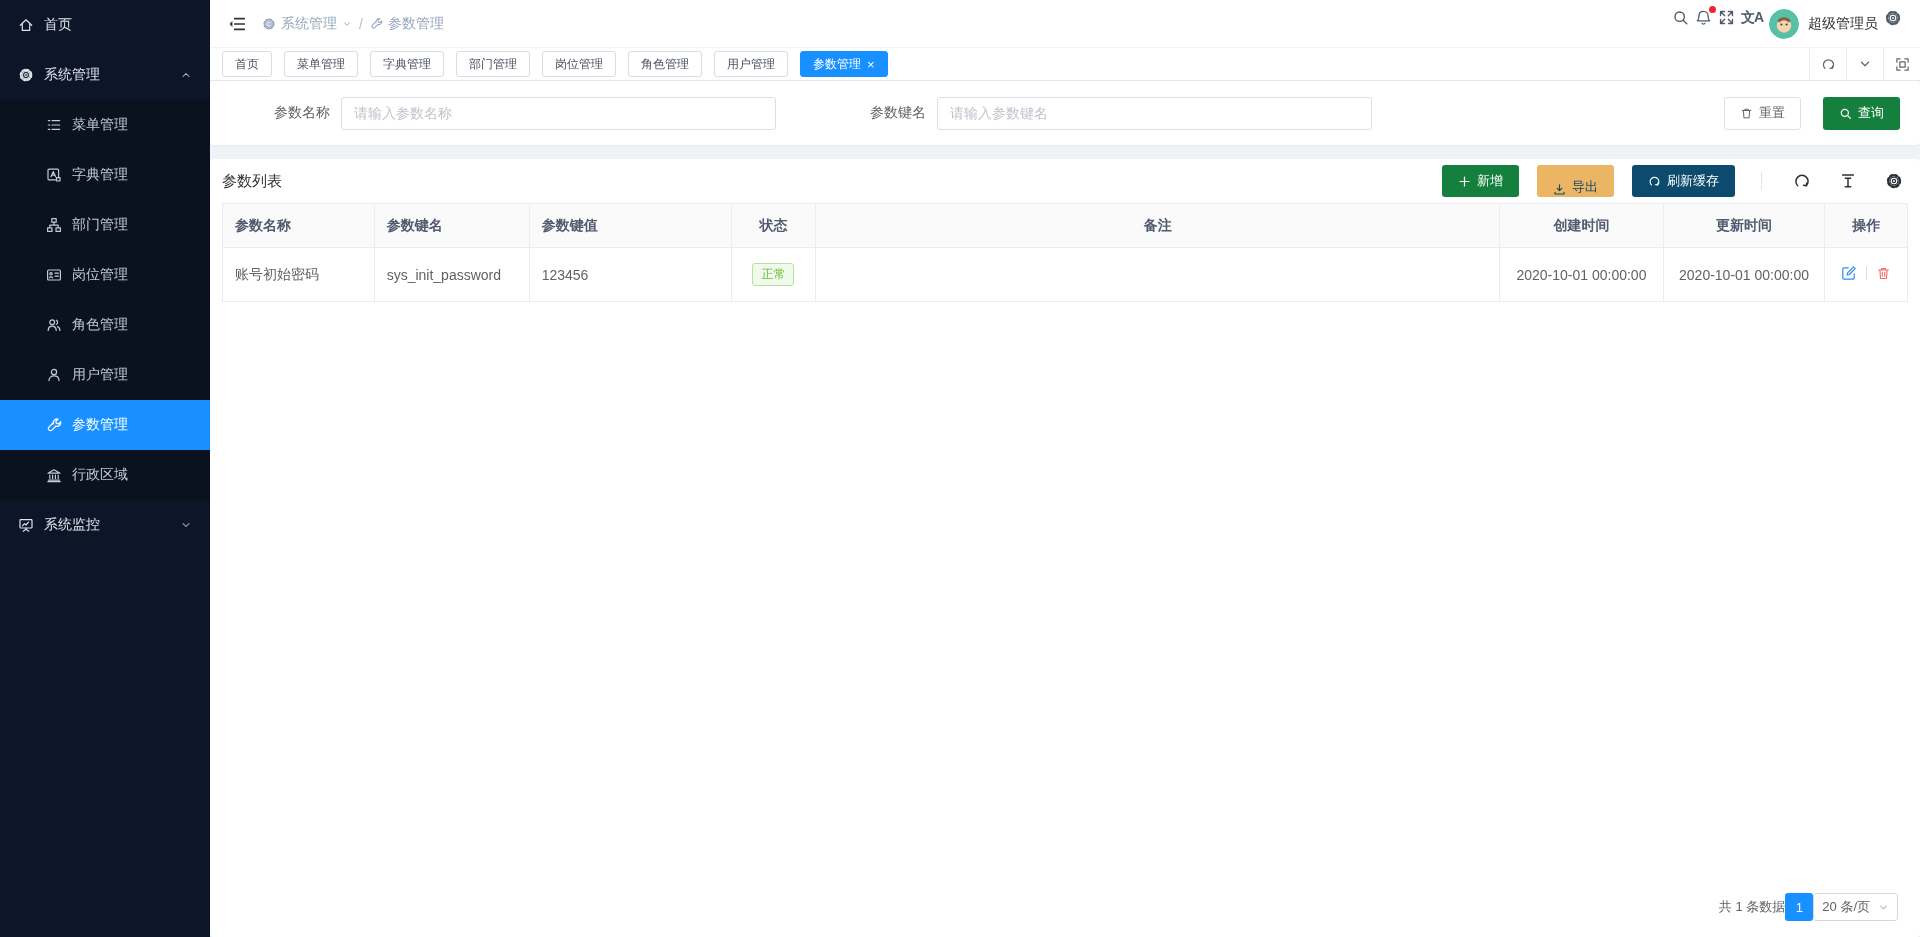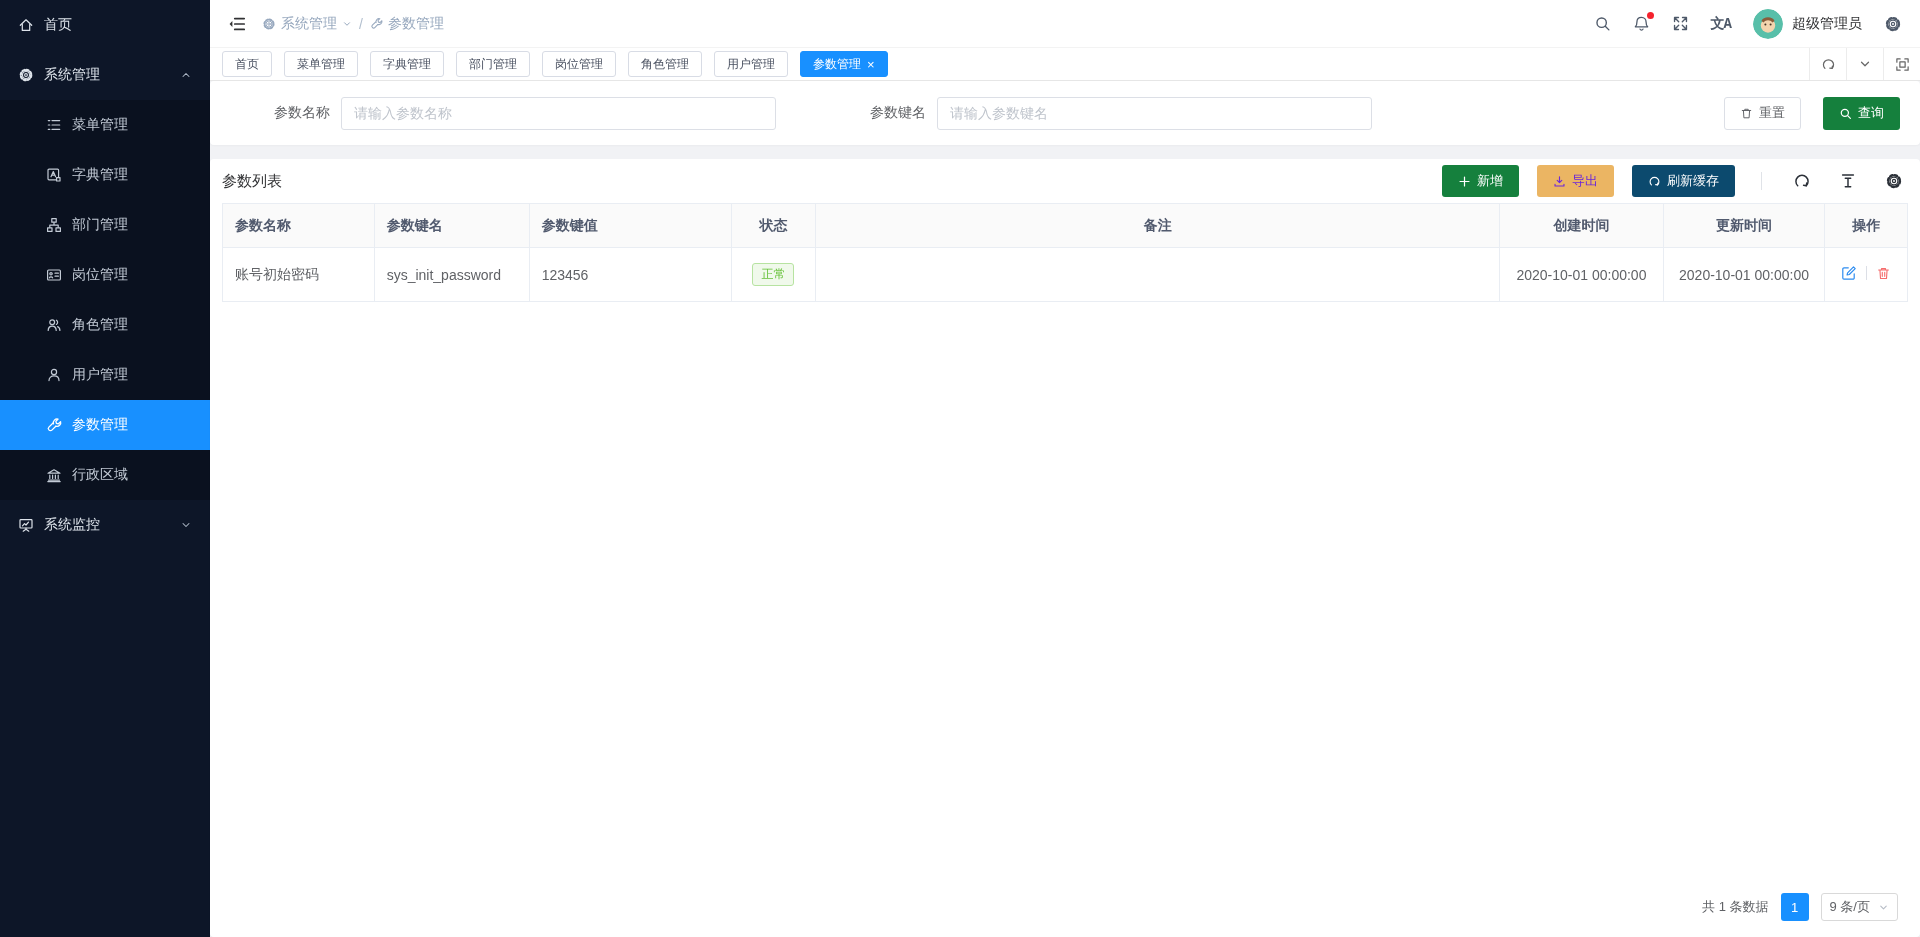--- a/index.html
+++ b/index.html
@@ -20,21 +20,21 @@
 
   
   .main { flex:1; min-width:0; display:flex; flex-direction:column; }
 
   
   .topbar { height:48px; background:#fff; display:flex; align-items:center; padding:0 18px; border-bottom:1px solid #f3f3f3; flex-shrink:0; }
   .collapse-btn { color:#303133; margin-right:16px; cursor:pointer; }
   .breadcrumb { display:flex; align-items:center; gap:7px; color:#97a8be; font-size:14px; }
   .breadcrumb .crumb { display:flex; align-items:center; gap:5px; }
   .breadcrumb .sep { color:#b2bfce; }
-  .top-right { margin-left:auto; display:flex; align-items:center; gap:22px; color:#4e5969;font-family:Liberation Mono, monospace; }
+  .top-right { margin-left:auto; display:flex; align-items:flex-start; gap:6px; color:#4e5969; }
   .top-icon { position:relative; cursor:pointer; display:inline-flex; }
   .badge-dot { position:absolute; top:-3px; right:-4px; width:7px; height:7px; border-radius:50%; background:#f5222d; }
   .translate { font-size:14px; font-weight:bold; letter-spacing:-1px; }
   .userbox { display:flex; align-items:center; gap:9px; cursor:pointer; }
   .avatar { width:30px; height:30px; border-radius:50%; overflow:hidden; flex-shrink:0; }
   .username { font-size:14px; color:#303133; }
 
   
   .tabbar { height:33px; background:#fff; border-bottom:1px solid #e6e6e6; display:flex; align-items:center; padding-left:12px; flex-shrink:0; }
   .tabs { display:flex; align-items:center; gap:12px; flex:1; }
@@ -49,21 +49,21 @@
   .search-card { background:#fff; border-radius:4px; height:64px; display:flex; align-items:center; padding:0 20px; box-shadow:0 1px 2px rgba(0,0,0,.03); flex-shrink:0; }
   .field { display:flex; align-items:center; }
   .field + .field { margin-left:50px; }
   .field label { width:100px; text-align:right; margin-right:11px; color:#606266; font-size:14px; }
   .field input { width:435px; height:33px; border:1px solid #dcdfe6; border-radius:3px; padding:0 12px; font-size:14px; color:#303133; outline:none; font-family:inherit; }
   .field input::placeholder { color:#bfc4cc; }
   .form-actions { margin-left:auto; display:flex; gap:22px; }
   .btn { display:inline-flex; align-items:center; justify-content:center; gap:6px; height:33px; padding:0 15px; border-radius:3px; font-size:13px; cursor:pointer; border:1px solid transparent; background:#fff; font-family:inherit; }
   .btn-plain { border-color:#dcdfe6; color:#606266; }
   .btn-primary { background:#15803d; color:#fff; }
-  .btn-warning { background:#ebb563; color:#6d28d9; }
+  .btn-warning { background:#ebb563; color:#0c4a6e;align-items:flex-end; }
   .btn-success { background:#0c4a6e; color:#fff; }
 
   
   .table-card { flex:1; background:#fff; border-radius:4px; box-shadow:0 1px 2px rgba(0,0,0,.03); display:flex; flex-direction:column; min-height:0; padding:0 12px; }
   .card-head { height:44px; display:flex; align-items:center; flex-shrink:0; }
   .card-title { font-size:15px; color:#303133; }
   .card-actions { margin-left:auto; display:flex; align-items:center; gap:18px; }
   .card-actions .btn { height:32px; }
   .vdiv { width:1px; height:18px; background:#e0e3e8; margin:0 8px; }
   .tool-icon { color:#2b3038; cursor:pointer; display:inline-flex; padding:0 5px; }
@@ -74,21 +74,21 @@
   thead th { background:#fafafa; color:#515a6e; font-weight:bold; height:44px; padding:0 12px; text-align:left; border-bottom:1px solid #e9edf3; }
   tbody td { height:54px; padding:0 12px; color:#606266; border-bottom:1px solid #e9edf3; background:#fff; }
   .al-c { text-align:center !important; }
   .status-tag { display:inline-block; padding:3px 8px; font-size:12px; color:#67c23a; background:#f0f9eb; border:1px solid #b7e3a1; border-radius:3px; line-height:1.2; }
   .ops { display:inline-flex; align-items:center; gap:9px; }
   .op-edit { color:#2d8cf0; cursor:pointer; display:inline-flex; }
   .op-del { color:#f56c6c; cursor:pointer; display:inline-flex; }
   .op-sep { width:1px; height:14px; background:#dcdfe6; }
 
   .card-spacer { flex:1; }
-  .pagination { display:flex; align-items:center; justify-content:flex-end; gap:12px; padding:0 10px 16px; flex-shrink:0; }
+  .pagination { display:flex; align-items:center; justify-content:flex-end; gap:0; padding:0 10px 16px; flex-shrink:0; }
   .total-text { font-size:13px; color:#606266; }
   .page-btn { min-width:28px; height:28px; background:#1890ff; color:#fff; border-radius:3px; display:flex; align-items:center; justify-content:center; font-size:13px; cursor:pointer; }
   .size-select { height:28px; border:1px solid #d9d9d9; border-radius:3px; display:flex; align-items:center; gap:8px; padding:0 8px; font-size:13px; color:#606266; background:#fff; cursor:pointer; }
   .size-select .schev { color:#b6bcc6; }
 </style>
 </head>
 <body>
 
 <div class="app">
 
@@ -486,21 +486,21 @@
             </tr>
           </tbody>
         </table>
 
         <div class="card-spacer"></div>
 
         <div class="pagination">
           <span class="total-text">共 1 条数据</span>
           <span class="page-btn">1</span>
           <span class="size-select">
-            <span>9 条/页</span>
+            <span>20 条/页</span>
             <span class="schev ico">
               <svg width="11" height="11" viewBox="0 0 16 16" stroke="currentColor" fill="none" stroke-width="1.6" stroke-linecap="round" stroke-linejoin="round">
                   <path d="M4 6l4 4 4-4"></path>
                 </svg>
             </span>
           </span>
         </div>
       </div>
 
     </div>

